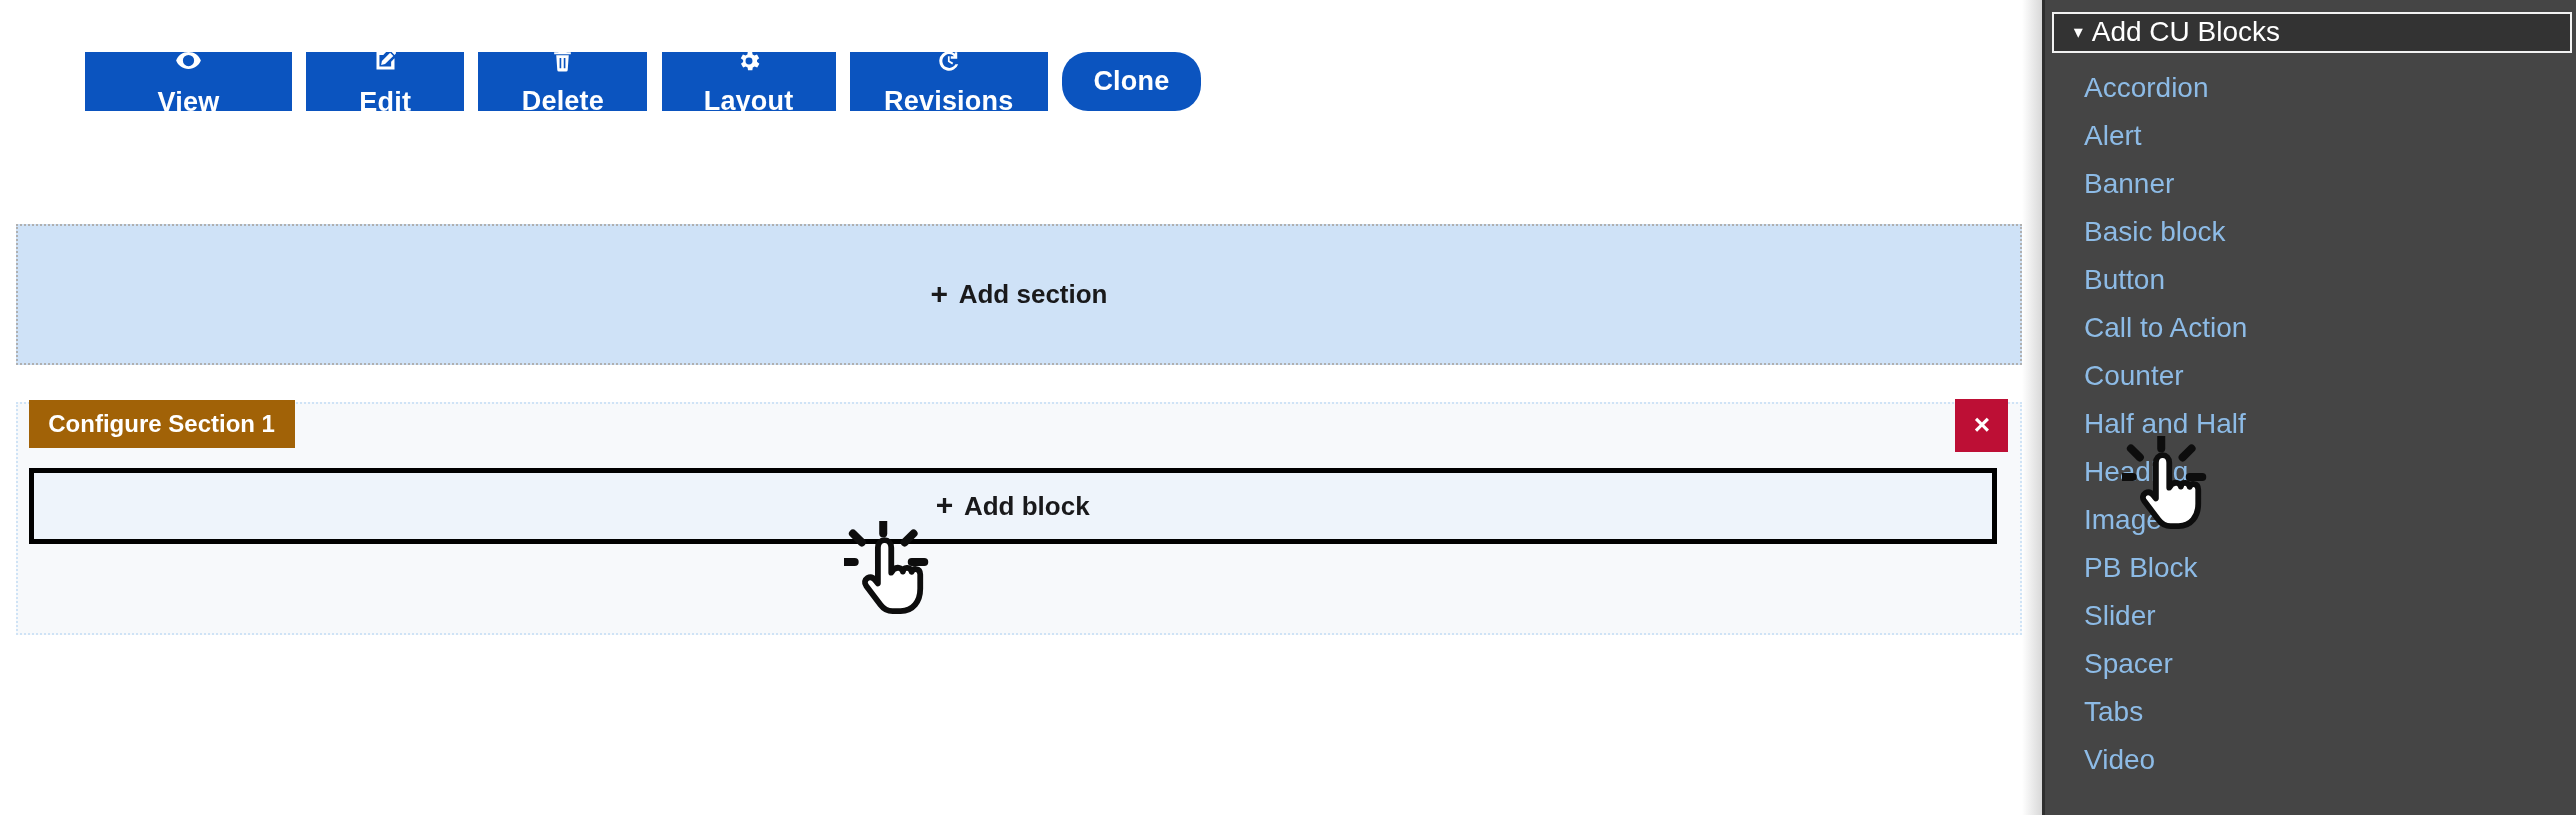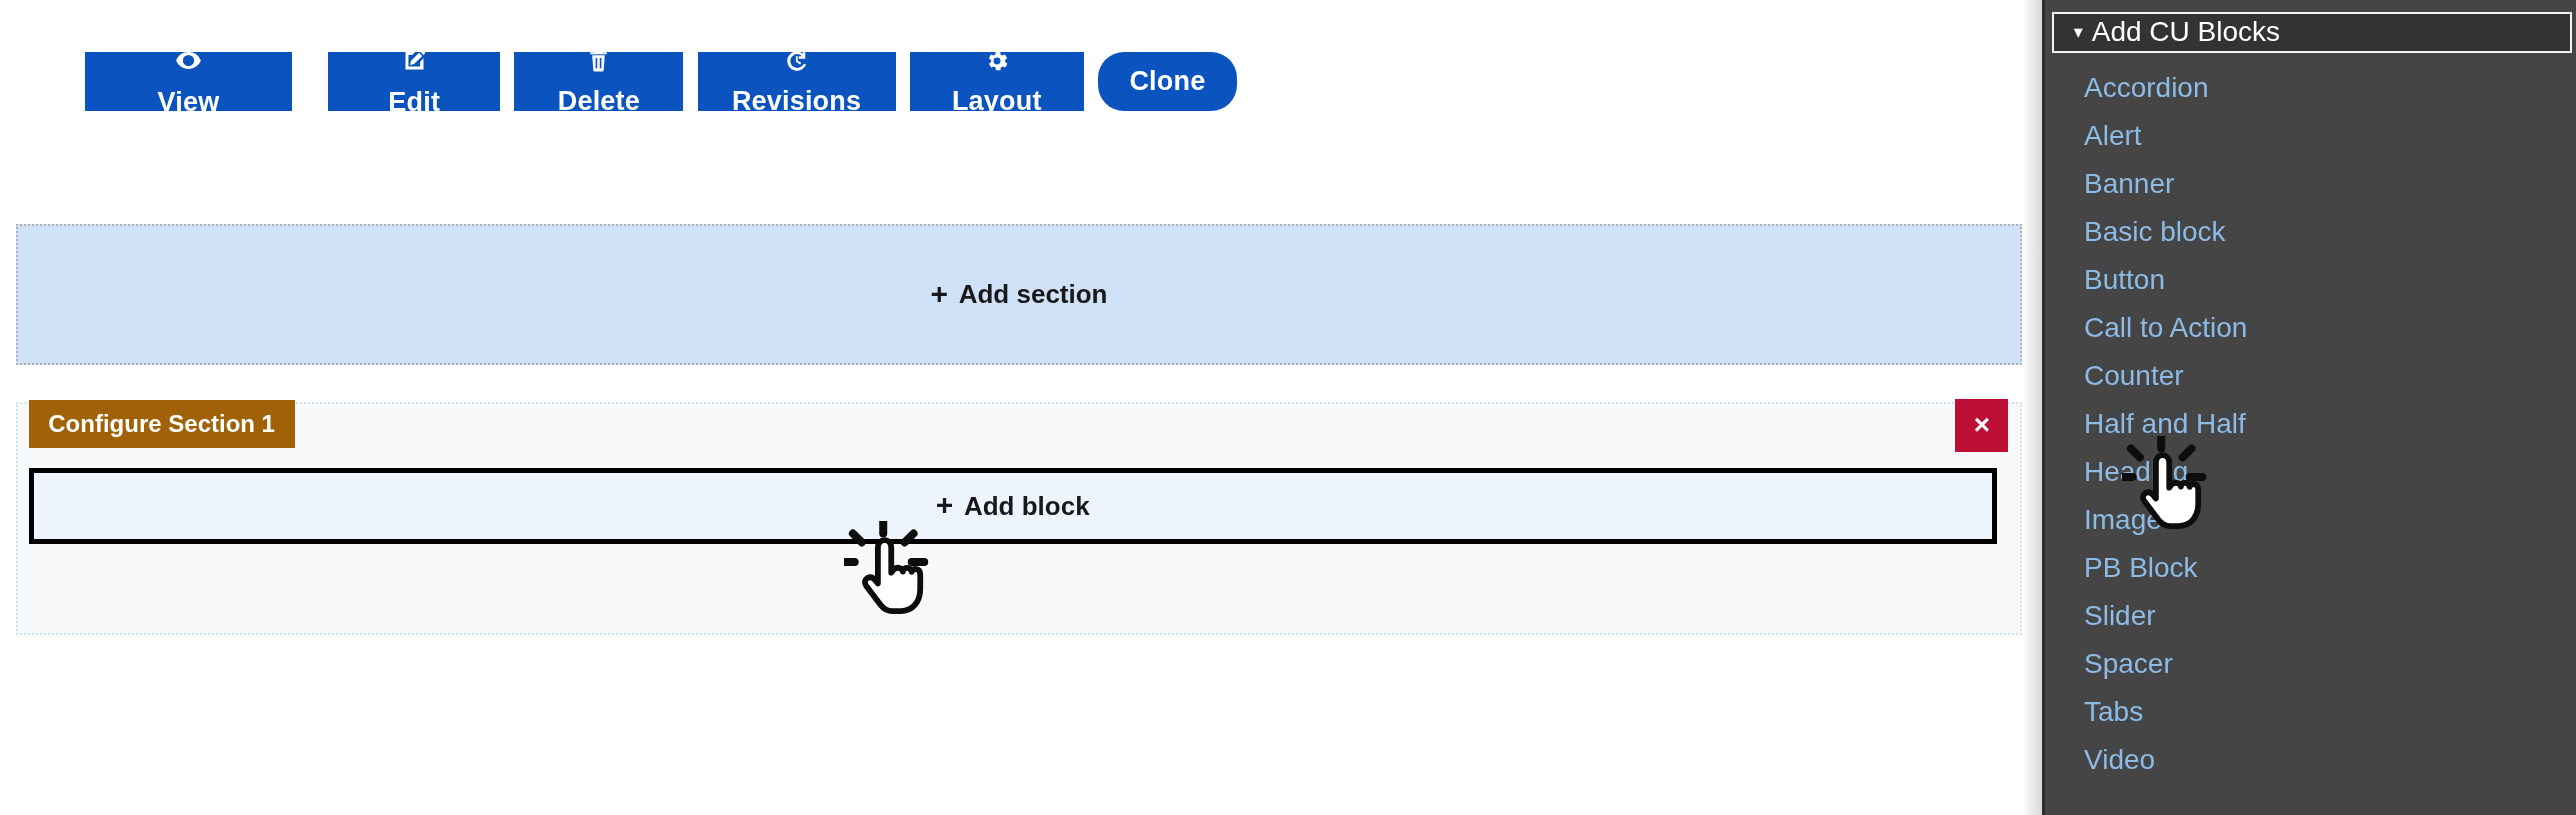--- a/index.html
+++ b/index.html
@@ -50,21 +50,21 @@
     font-family: "Liberation Sans", sans-serif;
     letter-spacing: 0.2px;
     cursor: pointer;
     padding: 0 21.4px;
     line-height: 1;
     flex-direction: column;
   }
   .tb-btn .ico { display: flex; align-items: center; justify-content: center; }
   .tb-btn svg { display: block; fill: #ffffff; }
   .w-view     { width: 207px; }
-  .w-edit     { width: 172px; margin-left: 22px; }
+  .w-edit     { width: 158px; }
   .w-delete   { width: 169px; }
   .w-layout   { width: 174px; }
   .w-revisions{ width: 198px; }
   .w-clone    { width: 139px; border-radius: 26px; }
 
   
   .add-section-band {
     position: absolute;
     left: 16px;
     top: 224px;
@@ -271,37 +271,37 @@
 
       <button class="tb-btn w-delete">
         <span class="ico">
           <svg width="25" height="25" viewBox="0 0 24 24" aria-hidden="true">
             <path d="M9 2h6l1 2h4v2H4V4h4l1-2zM6 7h12l-1 14a1.6 1.6 0 0 1-1.6 1.5H8.6A1.6 1.6 0 0 1 7 21L6 7zm3.2 2.5v10h1.6v-10H9.2zm4 0v10h1.6v-10h-1.6z"></path>
           </svg>
         </span>
         <span>Delete</span>
       </button>
 
+      <button class="tb-btn w-layout">
+        <span class="ico">
+          <svg width="26" height="26" viewBox="0 0 24 24" aria-hidden="true">
+            <path d="M19.4 13a7.6 7.6 0 0 0 0-2l2-1.6-2-3.4-2.4 1a7.4 7.4 0 0 0-1.7-1l-.4-2.6h-4l-.4 2.6c-.6.2-1.2.6-1.7 1l-2.4-1-2 3.4L6.6 11a7.6 7.6 0 0 0 0 2l-2 1.6 2 3.4 2.4-1c.5.4 1.1.8 1.7 1l.4 2.6h4l.4-2.6c.6-.2 1.2-.6 1.7-1l2.4 1 2-3.4-2-1.6zM12 15.2A3.2 3.2 0 1 1 12 8.8a3.2 3.2 0 0 1 0 6.4z"></path>
+          </svg>
+        </span>
+        <span>Layout</span>
+      </button>
+
       <button class="tb-btn w-revisions">
         <span class="ico">
           <svg width="26" height="26" viewBox="0 0 24 24" aria-hidden="true">
             <path d="M12 3a9 9 0 1 0 8.5 12h-2.6A6.4 6.4 0 1 1 12 5.6c1.8 0 3.4.7 4.6 1.9l-3 .1V10h6V4h-2.3l.1 1.4A8.9 8.9 0 0 0 12 3z"></path>
             <path d="M11 7.6v5.2l4 2.4.9-1.5-3.3-2V7.6H11z"></path>
           </svg>
         </span>
         <span>Revisions</span>
-      </button>
-
-      <button class="tb-btn w-layout">
-        <span class="ico">
-          <svg width="26" height="26" viewBox="0 0 24 24" aria-hidden="true">
-            <path d="M19.4 13a7.6 7.6 0 0 0 0-2l2-1.6-2-3.4-2.4 1a7.4 7.4 0 0 0-1.7-1l-.4-2.6h-4l-.4 2.6c-.6.2-1.2.6-1.7 1l-2.4-1-2 3.4L6.6 11a7.6 7.6 0 0 0 0 2l-2 1.6 2 3.4 2.4-1c.5.4 1.1.8 1.7 1l.4 2.6h4l.4-2.6c.6-.2 1.2-.6 1.7-1l2.4 1 2-3.4-2-1.6zM12 15.2A3.2 3.2 0 1 1 12 8.8a3.2 3.2 0 0 1 0 6.4z"></path>
-          </svg>
-        </span>
-        <span>Layout</span>
       </button>
 
       <button class="tb-btn w-clone">
         <span>Clone</span>
       </button>
 
     </div>
 
     <div class="add-section-band">
       <span class="add-label">

